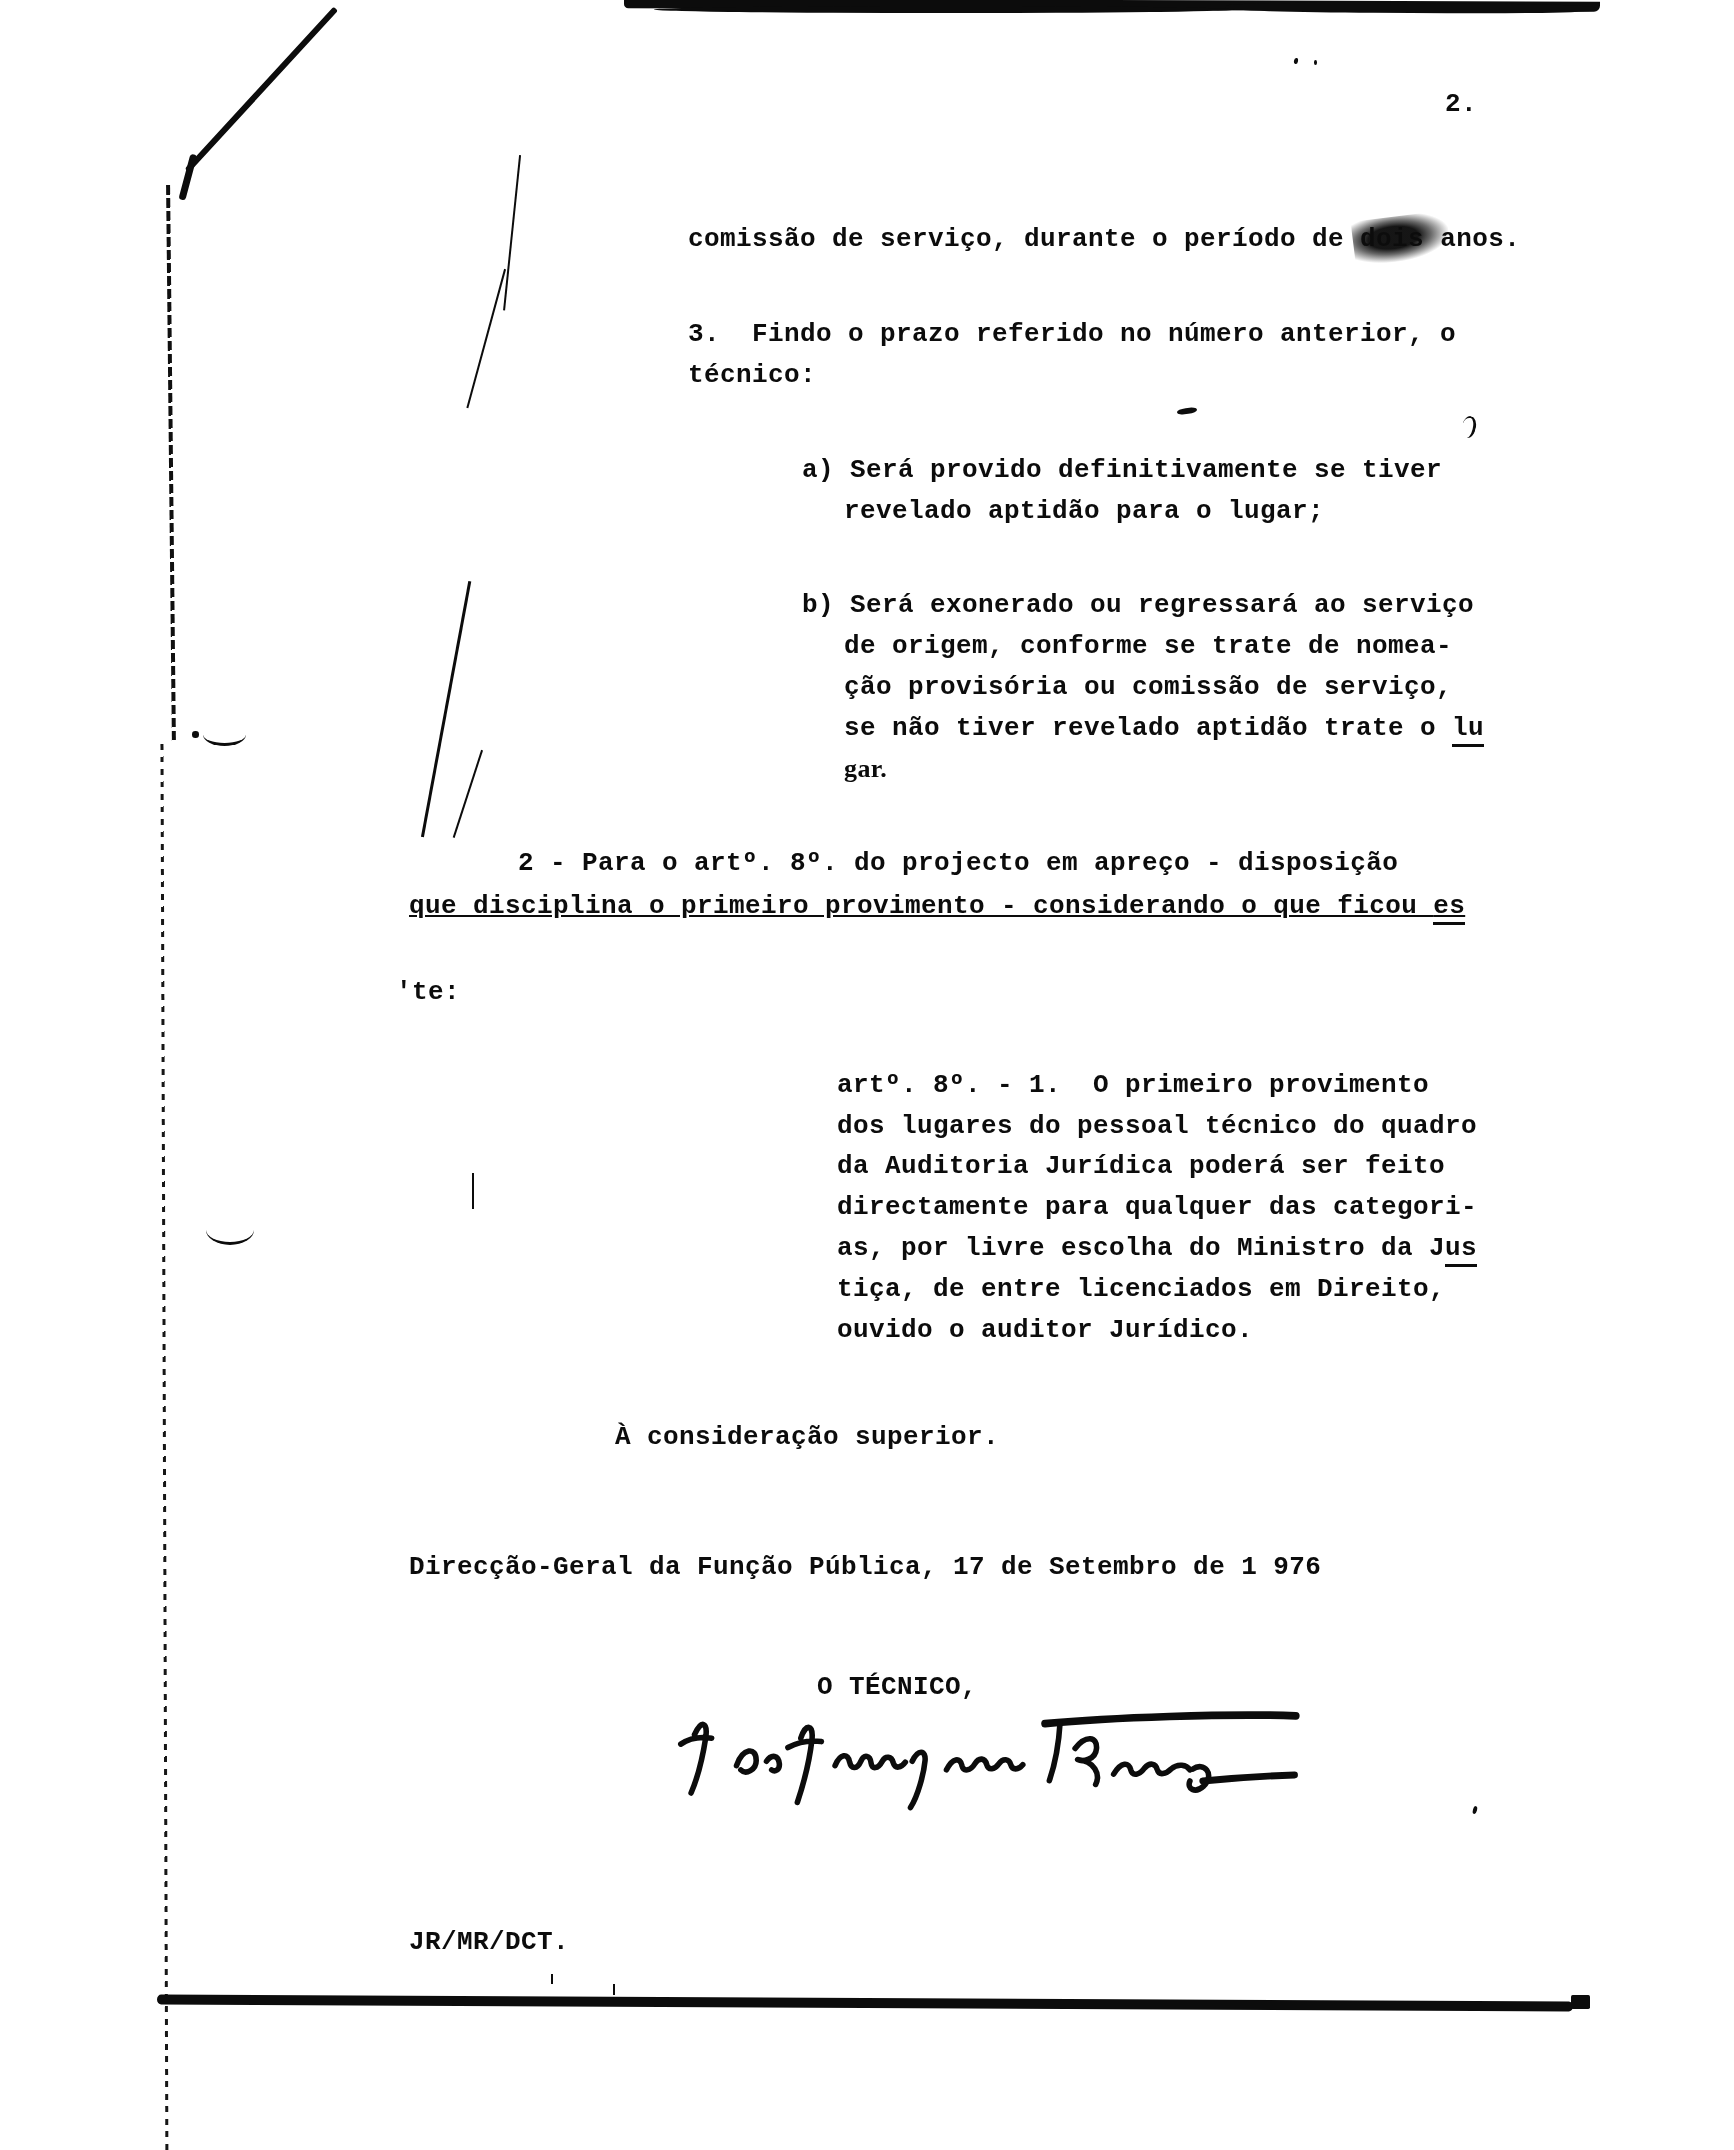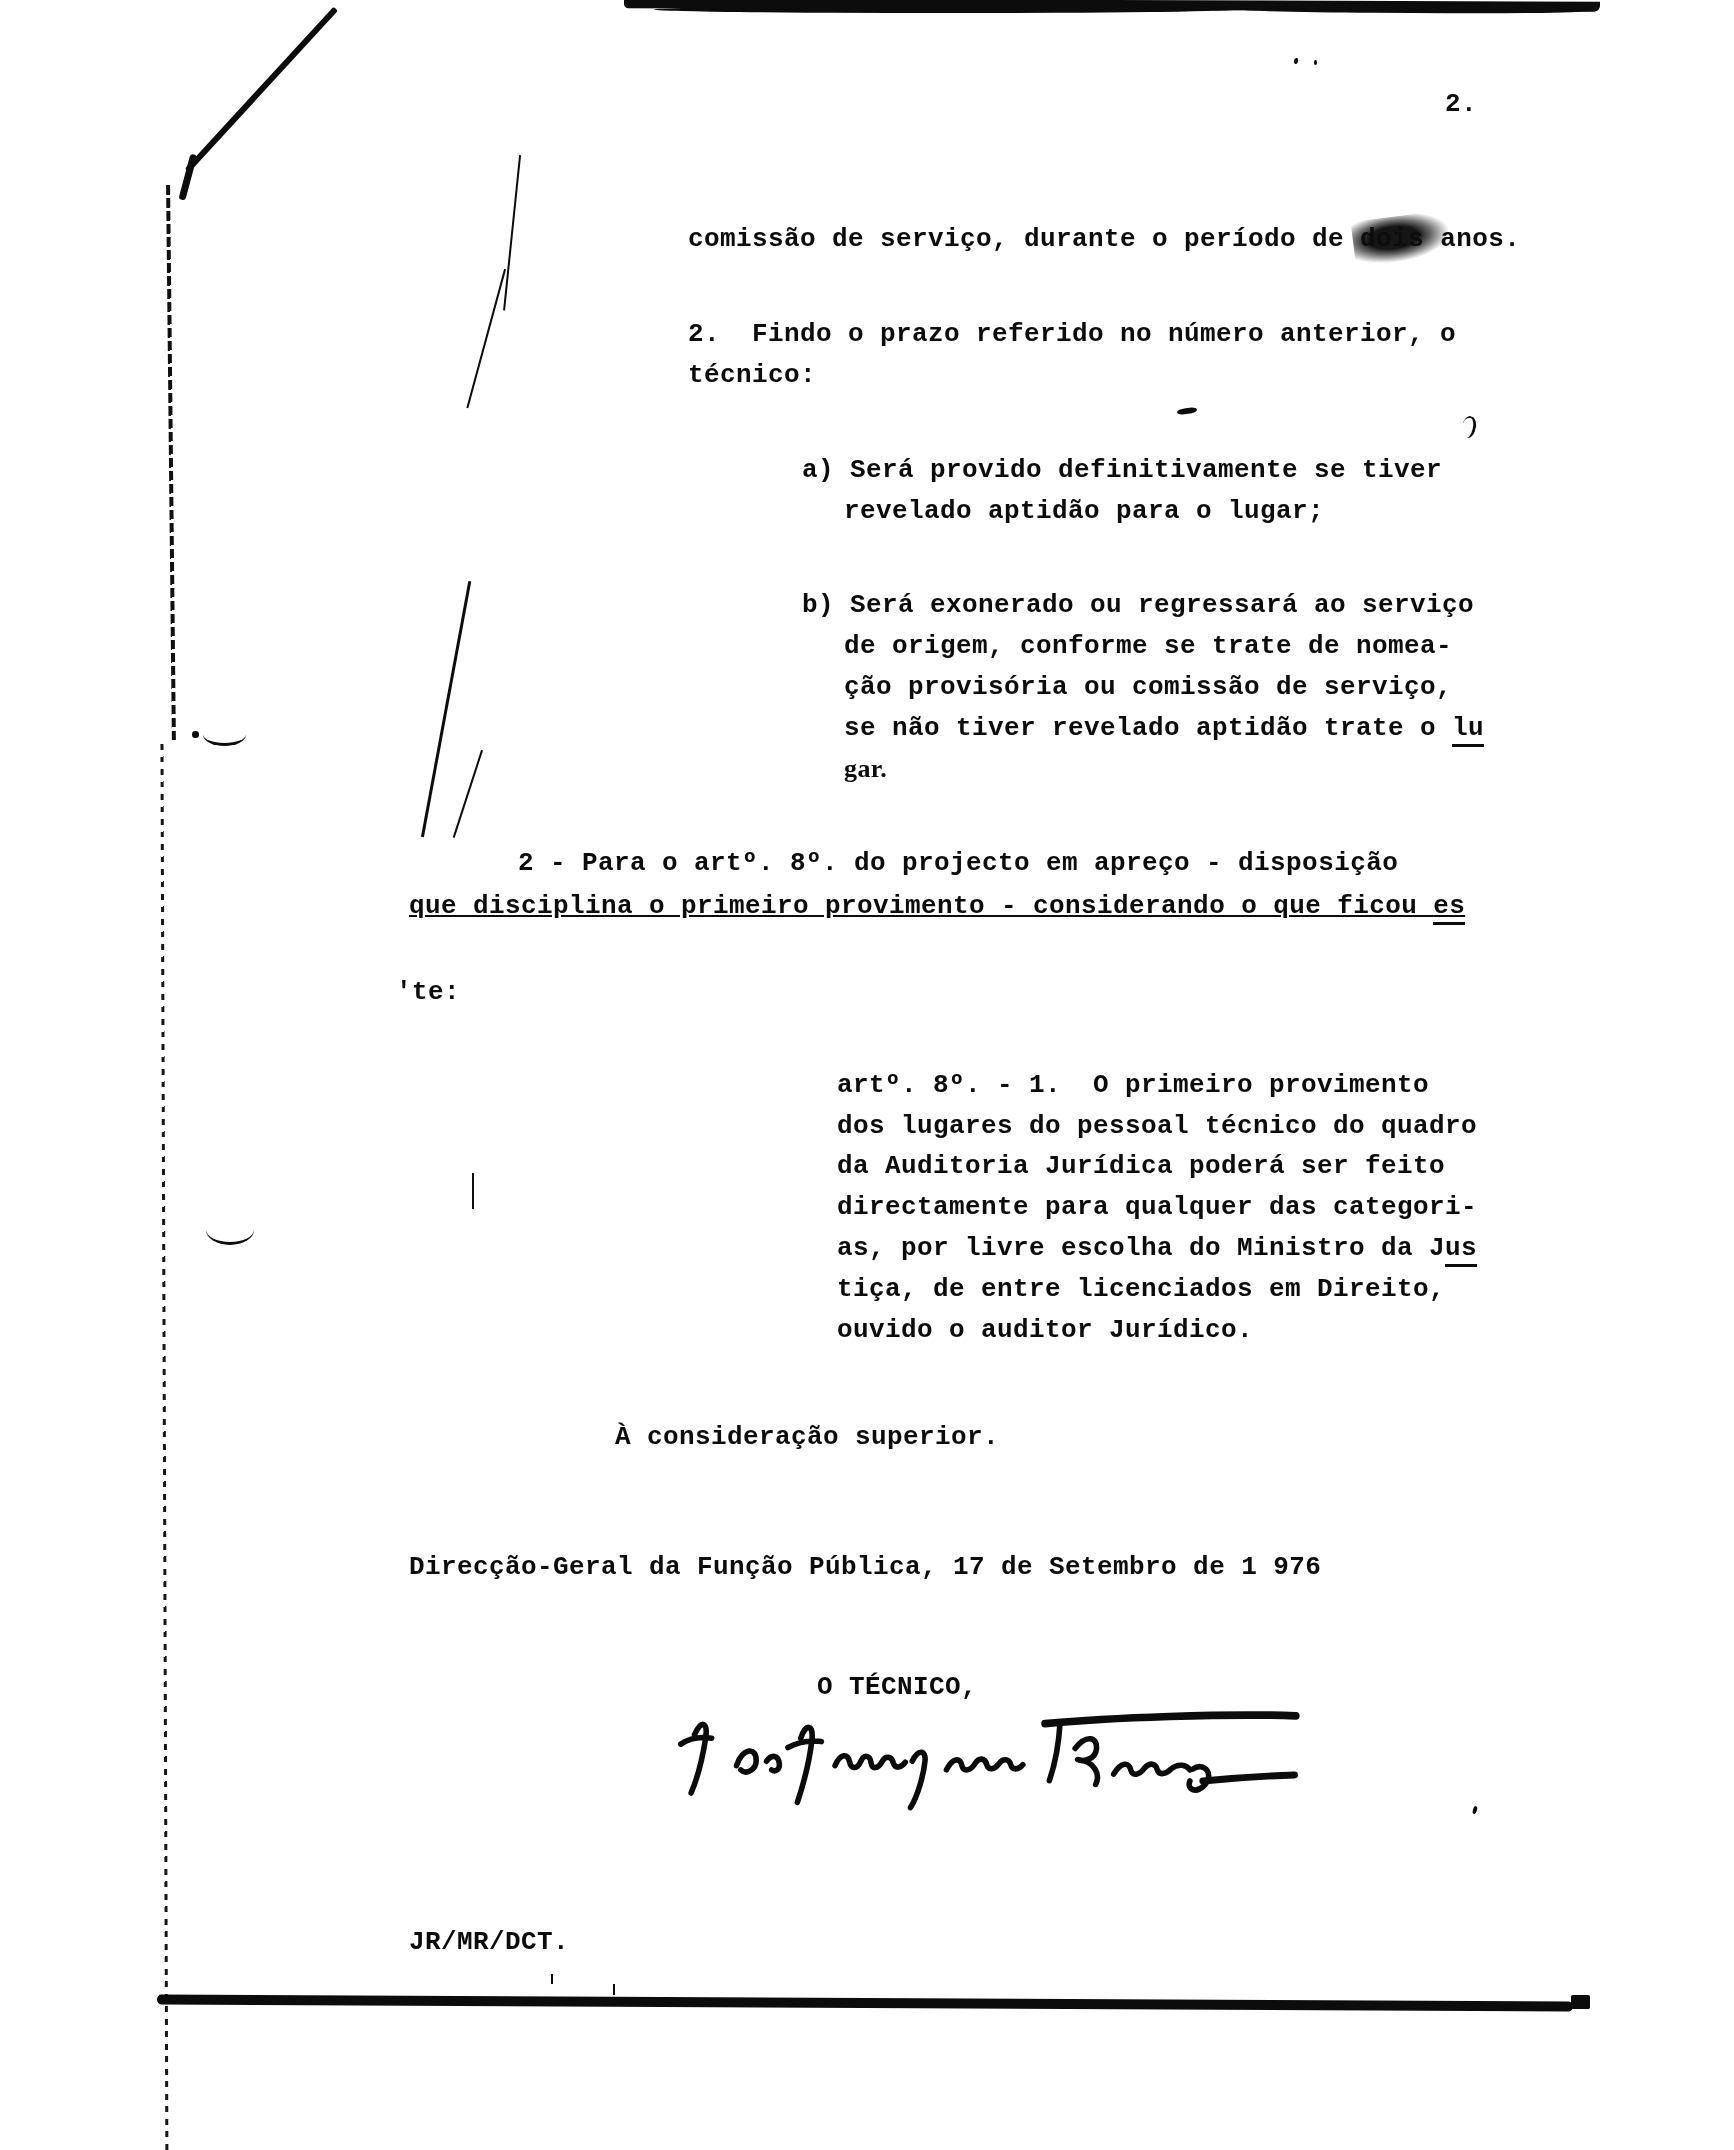--- a/index.html
+++ b/index.html
@@ -75,21 +75,21 @@
 
   <div class="art" style="left:551px;top:1974px;width:1.7px;height:10.3px;"></div>
   <div class="art" style="left:613px;top:1984px;width:1.7px;height:11.2px;"></div>
   <div class="art" style="left:157px;top:1998px;width:1416px;height:10.3px;border-radius:4.3px/50%;transform:rotate(.29deg);"></div>
   <div class="art" style="left:1571px;top:1995px;width:19px;height:13.8px;border-radius:1.7px;"></div>
 
   <div class="ln" style="left:1445px;top:89px;">2.</div>
 
   <div class="ln" style="left:688px;top:224px;"><span>comissão de serviço, durante o período de </span><span class="smudge"><span>dois</span></span><span> anos.</span></div>
 
-  <div class="ln" style="left:688px;top:319px;">2.  Findo o prazo referido no número anterior, o</div>
+  <div class="ln" style="left:688px;top:319px;">3.  Findo o prazo referido no número anterior, o</div>
   <div class="ln" style="left:688px;top:360px;">técnico:</div>
 
   <div class="ln" style="left:802px;top:455px;">a) Será provido definitivamente se tiver</div>
   <div class="ln" style="left:844px;top:496px;">revelado aptidão para o lugar;</div>
 
   <div class="ln" style="left:802px;top:590px;">b) Será exonerado ou regressará ao serviço</div>
   <div class="ln" style="left:844px;top:672px;">ção provisória ou comissão de serviço,</div>
   <div class="ln" style="left:844px;top:631px;">de origem, conforme se trate de nomea-</div>
   <div class="ln" style="left:844px;top:713px;"><span>se não tiver revelado aptidão trate o </span><span class="usyl">lu</span></div>
   <div class="ln" style="left:844px;top:754px;font-family:Liberation Serif, serif;">gar.</div>

